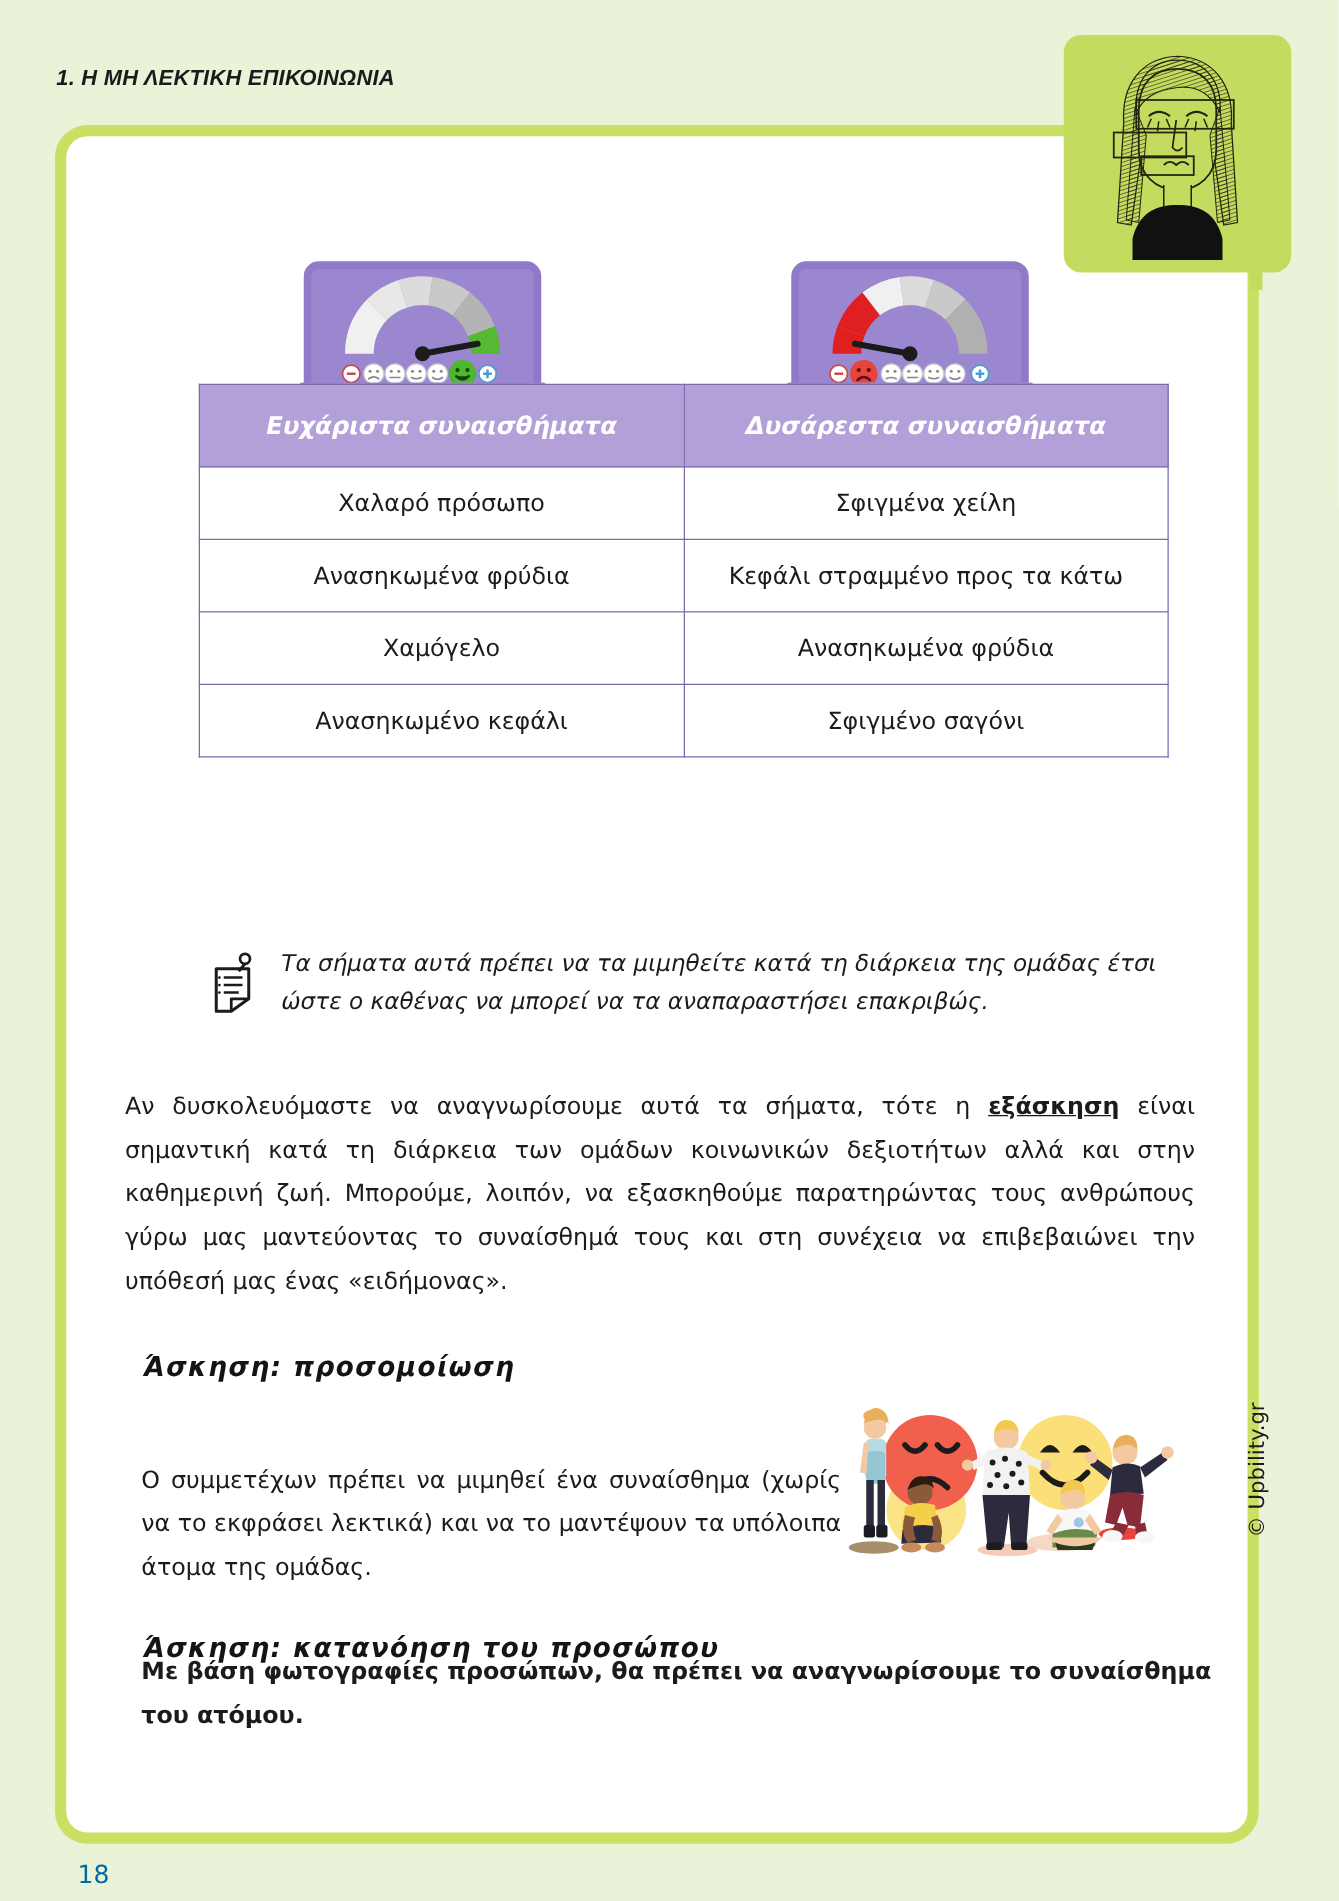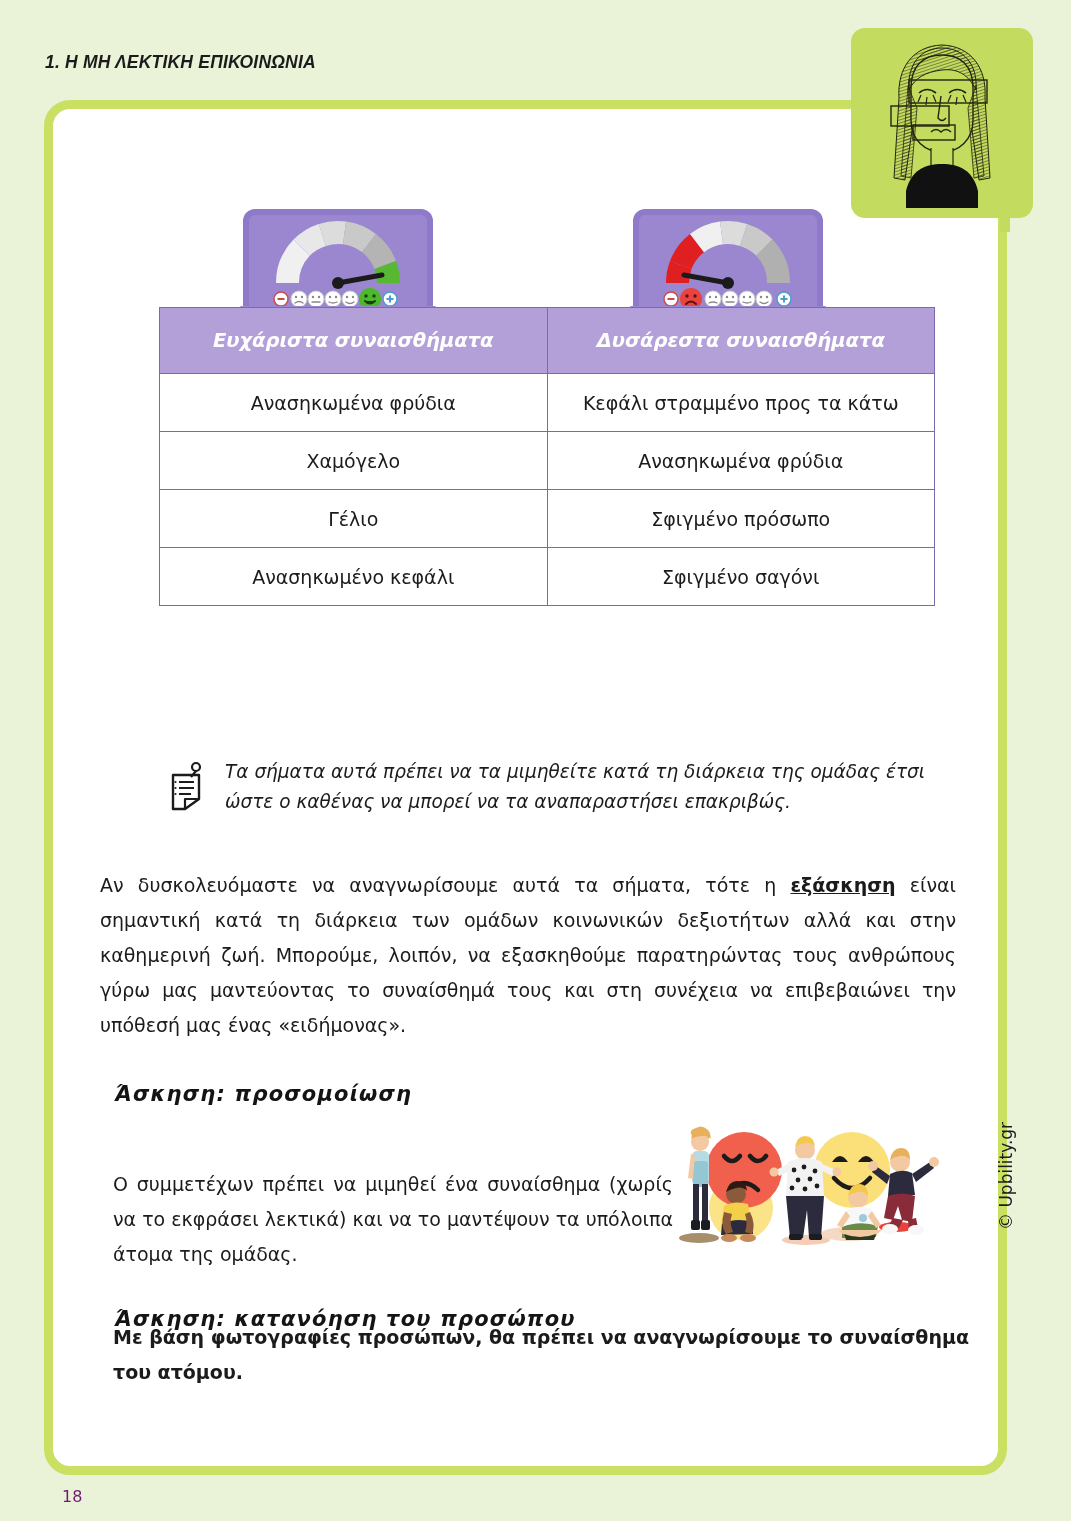--- a/index.html
+++ b/index.html
@@ -126,21 +126,21 @@
     white-space:nowrap;
     text-align:left;
   }
   .copyright-wrap{
     position:absolute;left:996px;top:1230px;height:1px;width:1px;
   }
 
   
   .page-num{
     position:absolute;left:62px;top:1487px;
-    font-size:16px;color:#701a75;
+    font-size:20px;color:#0369a1;
   }
 </style>
 </head>
 <body>
 
 <div class="page-header">1. Η ΜΗ ΛΕΚΤΙΚΗ ΕΠΙΚΟΙΝΩΝΙΑ</div>
 
 <div class="frame"></div>
 
 <div class="illus-card">
@@ -290,30 +290,30 @@
 
 <table class="emo-table">
   <thead>
     <tr>
       <th>Ευχάριστα συναισθήματα</th>
       <th>Δυσάρεστα συναισθήματα</th>
     </tr>
   </thead>
   <tbody>
     <tr>
+      <td>Χαλαρό πρόσωπο</td>
+      <td>Σφιγμένα χείλη</td>
+    </tr>
+    <tr>
       <td>Ανασηκωμένα φρύδια</td>
       <td>Κεφάλι στραμμένο προς τα κάτω</td>
     </tr>
     <tr>
       <td>Χαμόγελο</td>
       <td>Ανασηκωμένα φρύδια</td>
-    </tr>
-    <tr>
-      <td>Γέλιο</td>
-      <td>Σφιγμένο πρόσωπο</td>
     </tr>
     <tr>
       <td>Ανασηκωμένο κεφάλι</td>
       <td>Σφιγμένο σαγόνι</td>
     </tr>
   </tbody>
 </table>
 
 <div class="note">
   <span class="note-icon">

